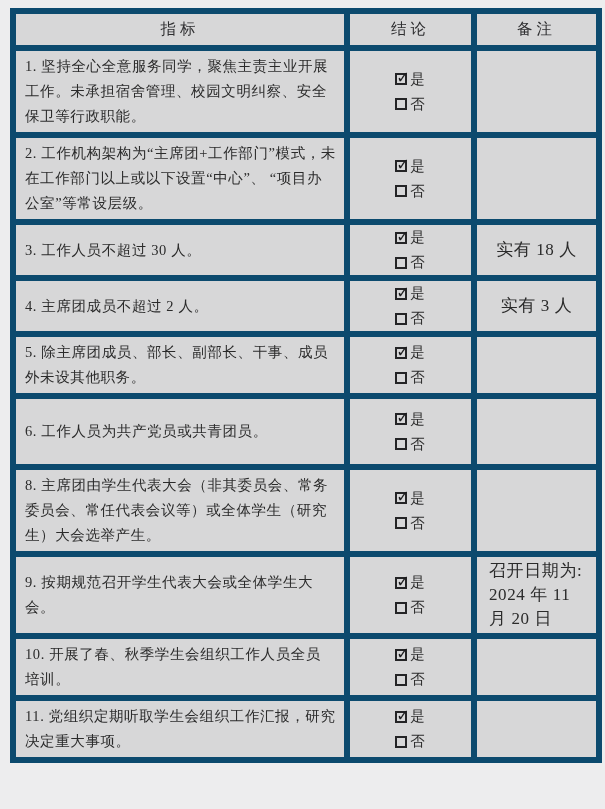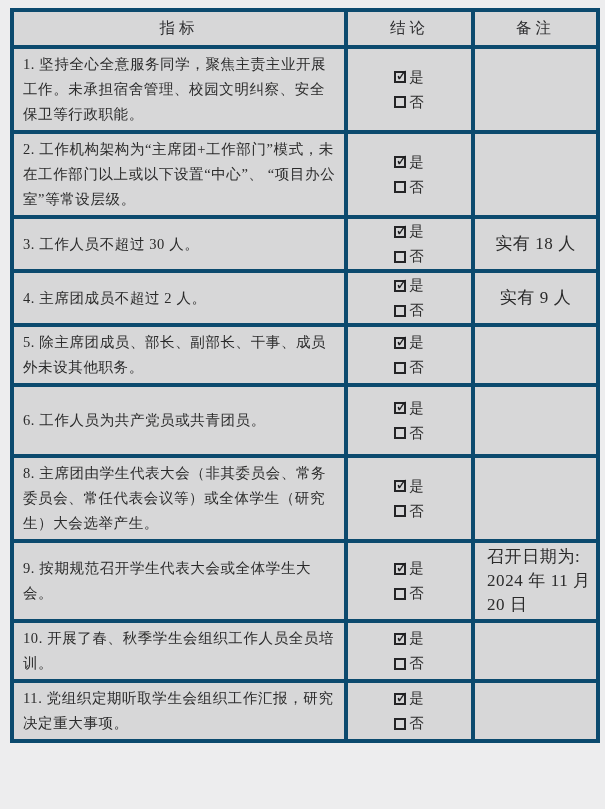--- a/index.html
+++ b/index.html
@@ -11,21 +11,21 @@
     overflow: hidden;
   }
   .sheet { padding: 8px 9px 0 10px; }
   table.checklist {
     width: 586px;
     border-collapse: collapse;
     table-layout: fixed;
     background: #d7d7d8;
   }
   table.checklist td, table.checklist th {
-    border: 4px solid #0c4a6e;
+    border: 6px solid #0c4a6e;
     vertical-align: middle;
     font-weight: normal;
   }
   th.hdr {
     font-size: 15.5px;
     text-align: center;
     letter-spacing: 4px;
     color: #2e2e30;
   }
   td.indicator {
@@ -143,21 +143,21 @@
         <div class="cbline">
                 <span class="cb checked"></span>
                 <span>是</span>
               </div>
         <div class="cbline">
                 <span class="cb"></span>
                 <span>否</span>
               </div>
       </div>
     </td>
-    <td class="remark">实有 9 人</td>
+    <td class="remark">实有 3 人</td>
   </tr>
 
   <tr style="height:50px">
     <td class="indicator">5. 除主席团成员、部长、副部长、干事、成员外未设其他职务。</td>
     <td class="conclusion">
       <div class="cbgroup">
         <div class="cbline">
                 <span class="cb checked"></span>
                 <span>是</span>
               </div>

